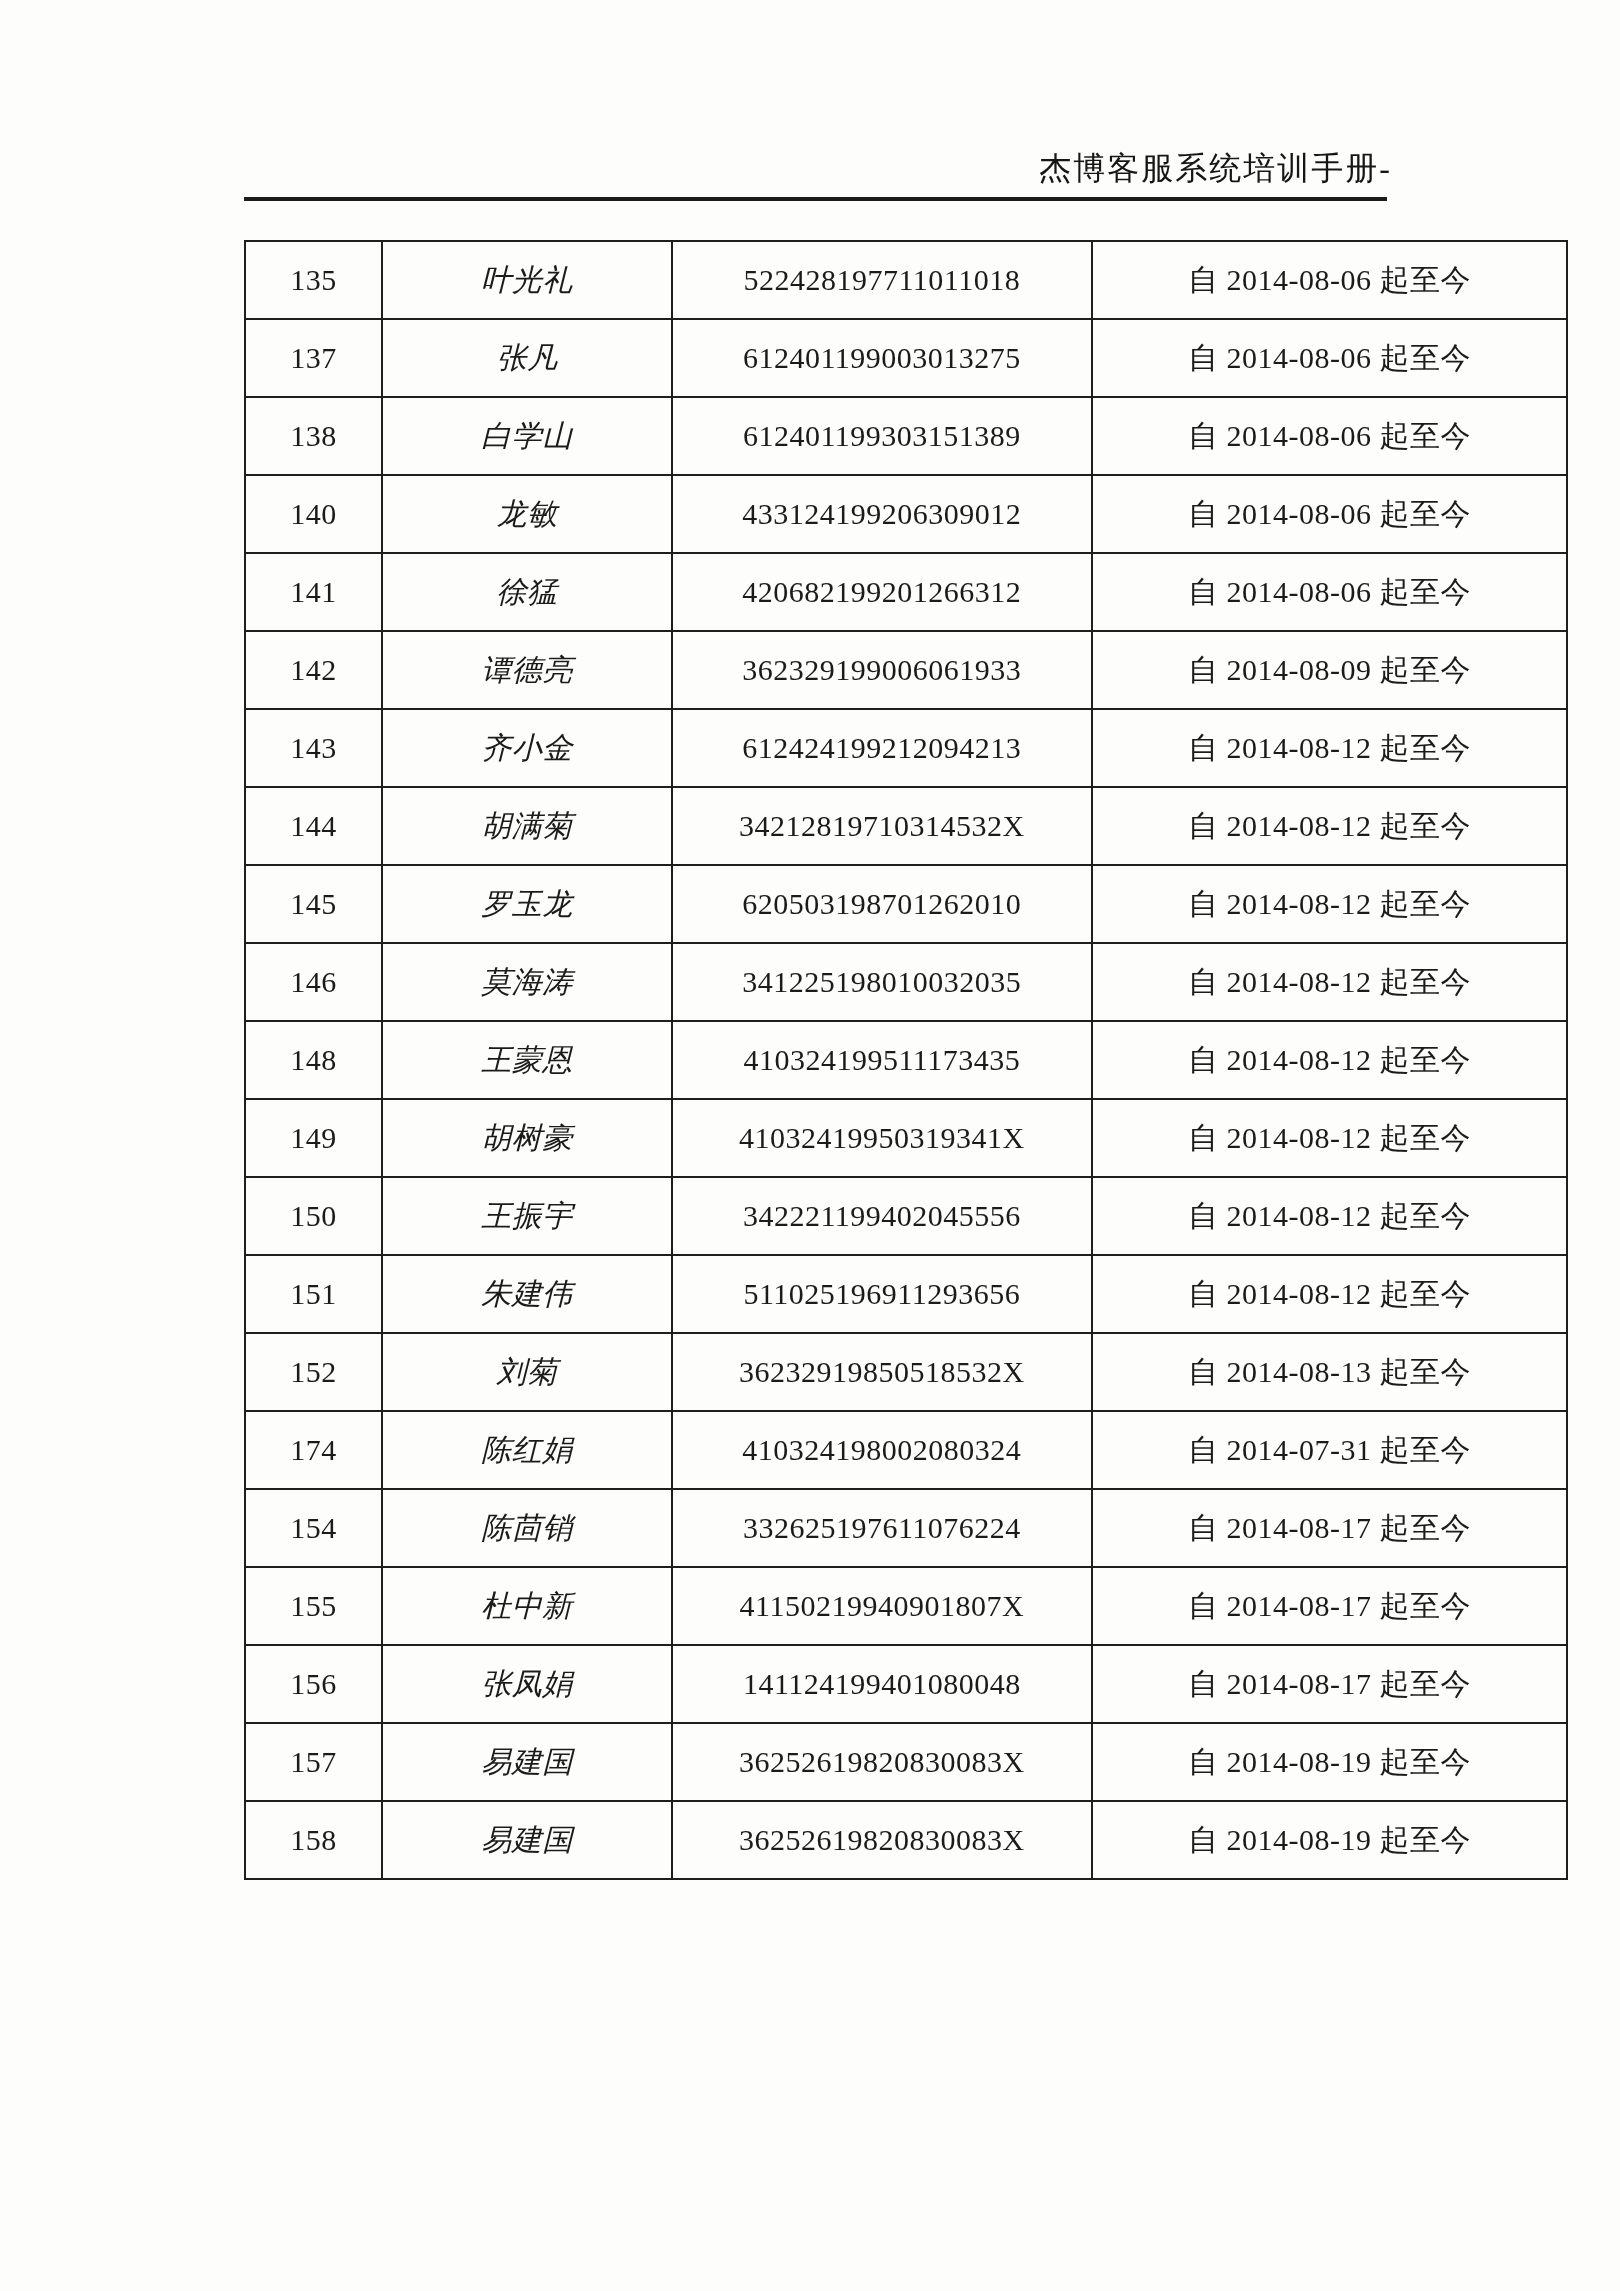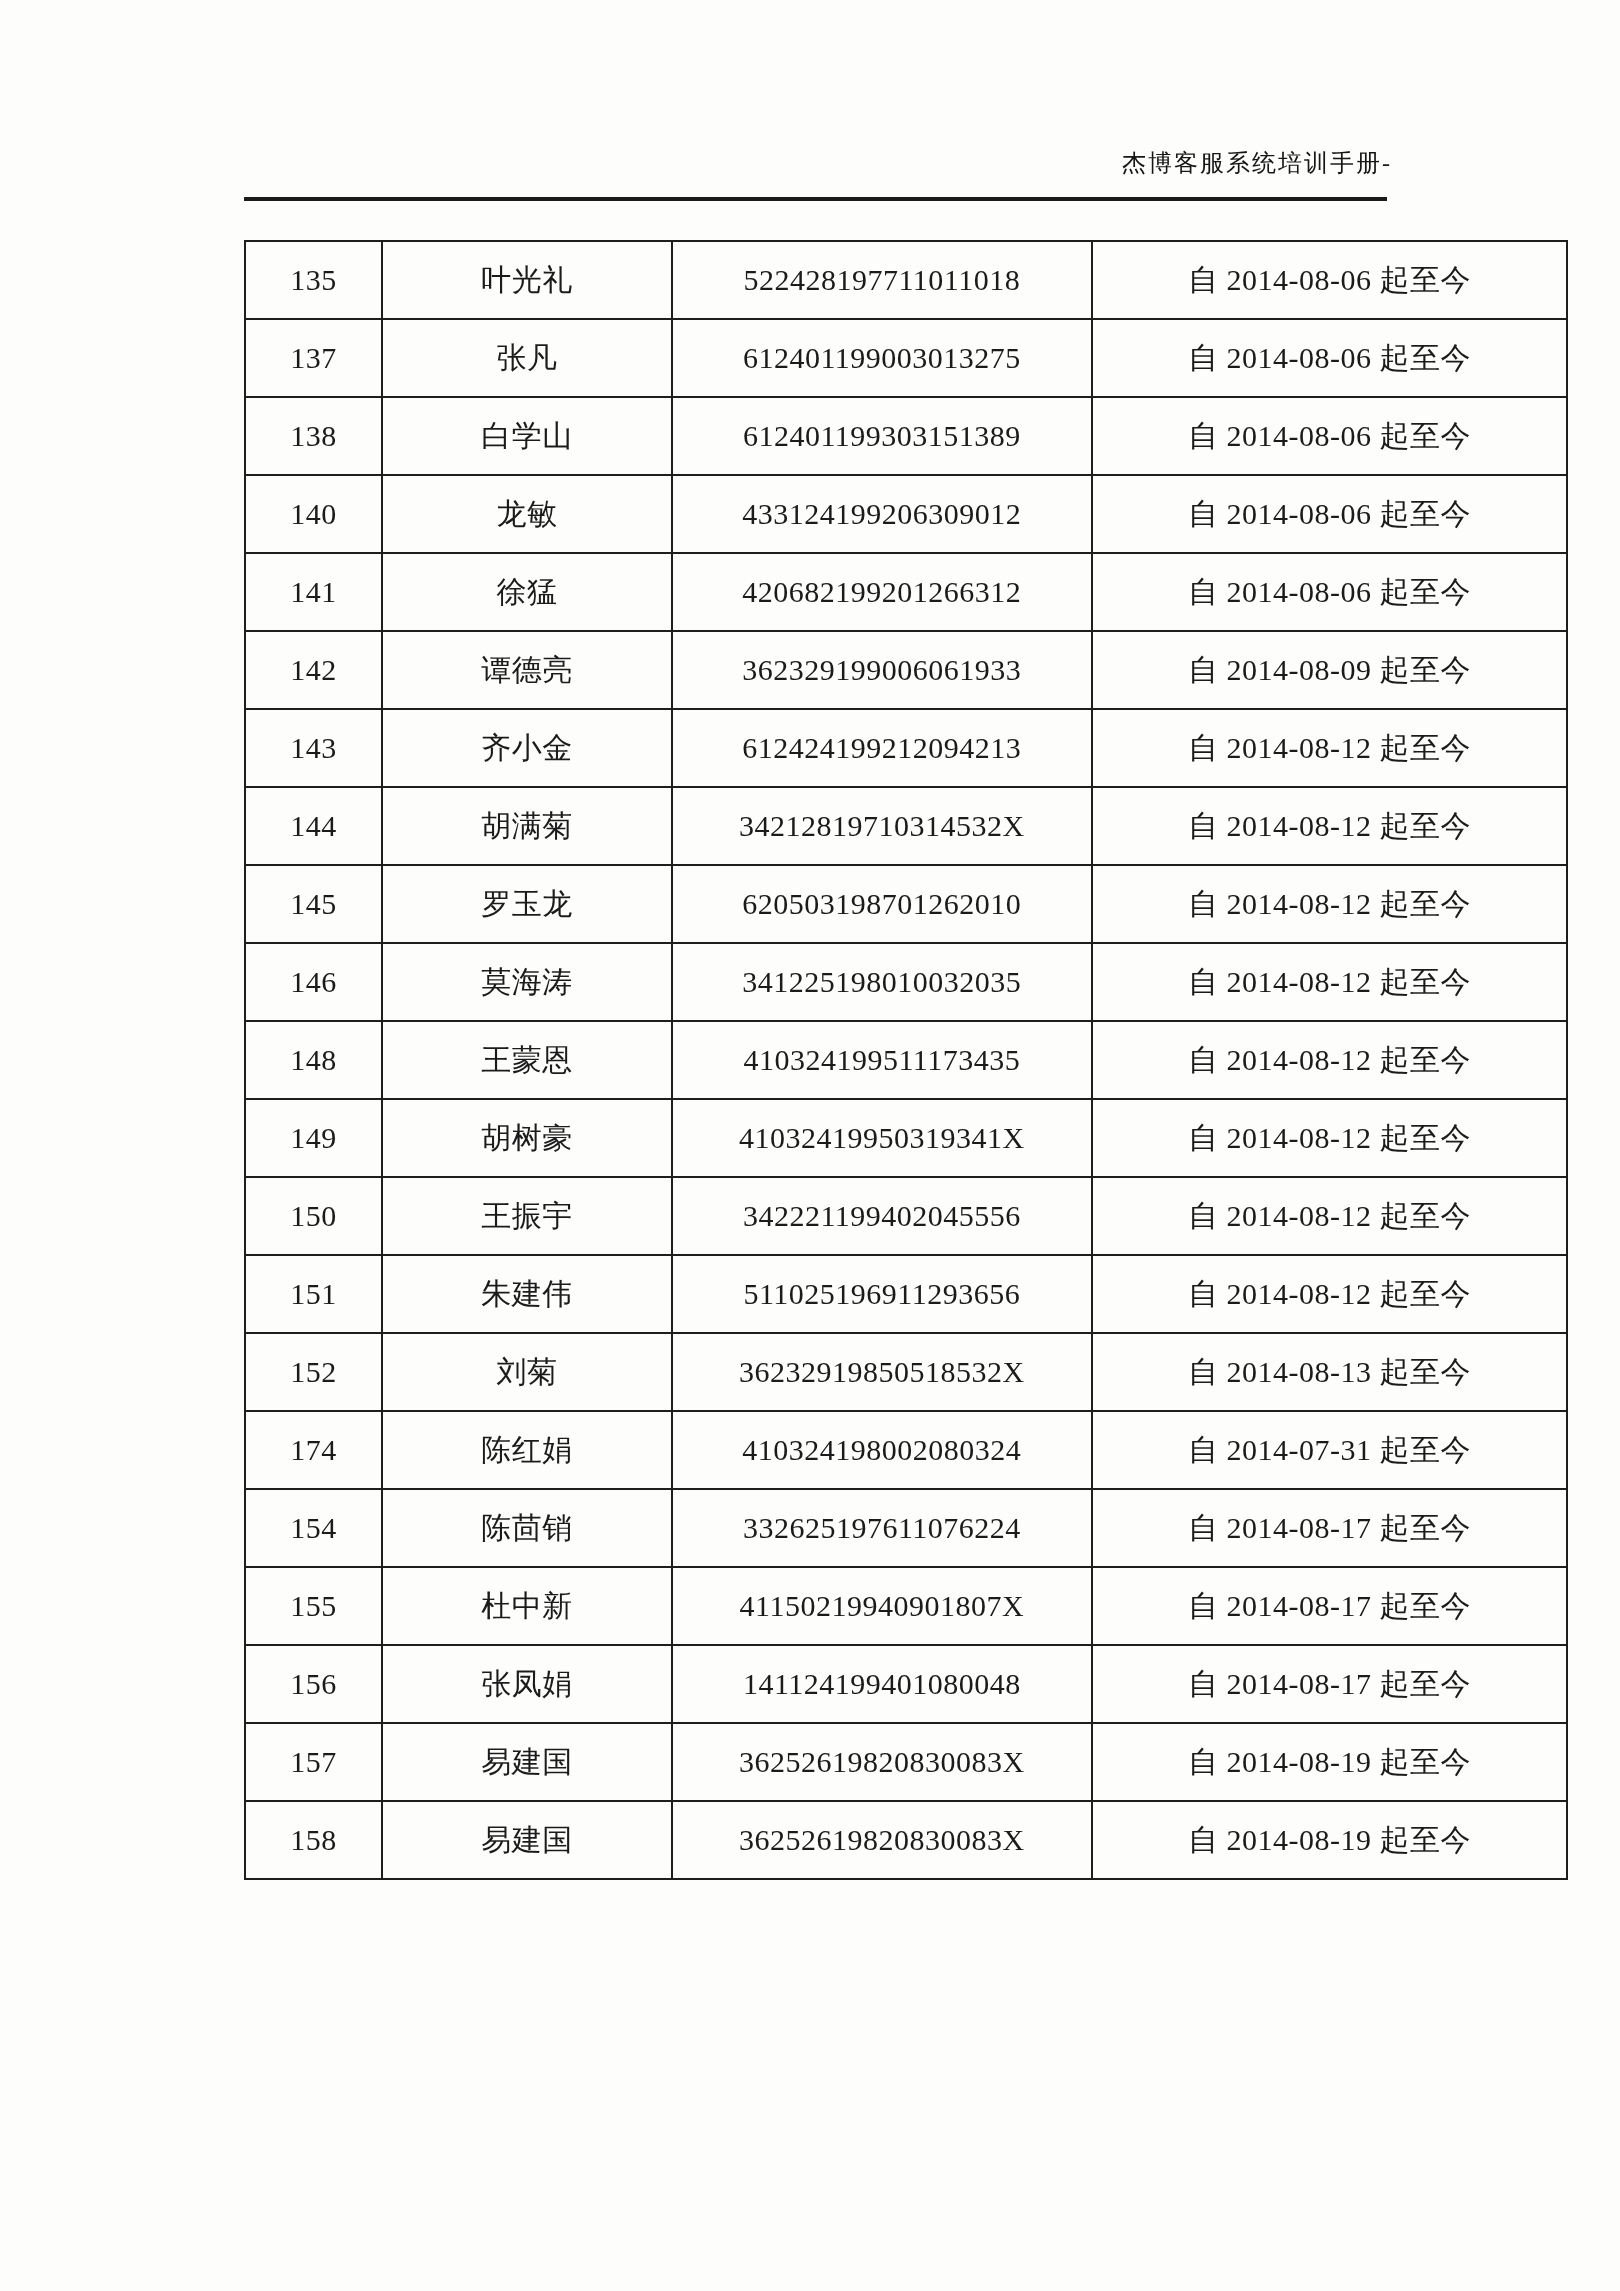--- a/index.html
+++ b/index.html
@@ -15,21 +15,21 @@
     background: #fefefdf5;
     background-color: #fdfdfc;
     overflow: hidden;
     font-family: "Liberation Serif", "DejaVu Serif", serif;
     color: #1b1b1b;
   }
   .header-title {
     position: absolute;
     top: 147px;
     right: 228px;
-    font-size: 24px;
+    font-size: 32px;
     letter-spacing: 2px;
     color: #161616;
     white-space: nowrap;
   }
   .header-rule {
     position: absolute;
     top: 197px;
     left: 244px;
     width: 1143px;
     height: 3.9px;
@@ -57,21 +57,21 @@
     overflow: hidden;
     white-space: nowrap;
   }
   table.roster {
     border: 2.9px solid #161616;
   }
   col.c-no     { width: 119px; }
   col.c-name   { width: 252px; }
   col.c-id     { width: 365px; }
   col.c-period { width: 413px; }
-  td.name-cell   { font-size: 31px; letter-spacing: 1px; }
+  td.name-cell   { font-size: 31px; letter-spacing: 1px; font-style: italic; }
   td.id-cell     { font-family: "Liberation Serif", "DejaVu Serif", serif; font-size: 31px; }
   td.period-cell { font-size: 30px; margin-top: 45px; }
 </style>
 </head>
 <body>
 
 <div class="page">
 
   <div class="header-title">杰博客服系统培训手册-</div>
 

